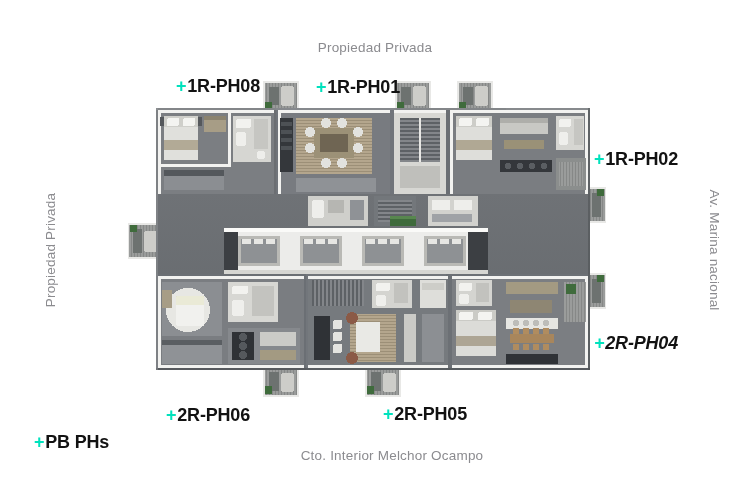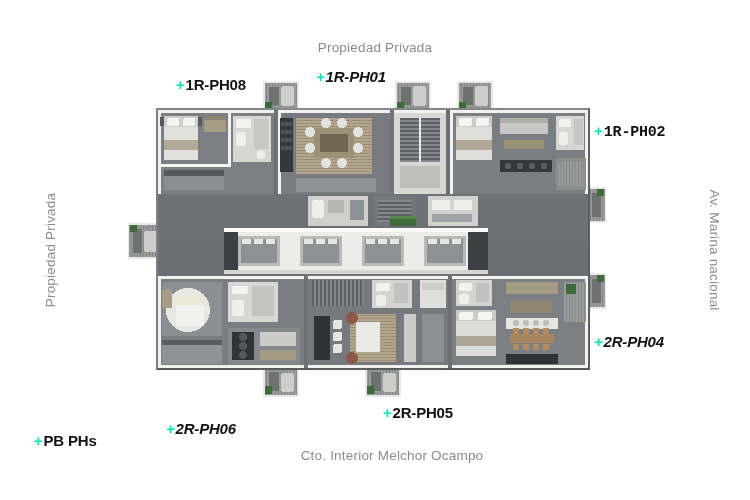--- a/index.html
+++ b/index.html
@@ -37,21 +37,21 @@
   #street-right {
     left: 634px; top: 250px;
     transform: translate(0,-50%) rotate(90deg);
     transform-origin: center center;
     width: 160px; text-align: center;
   }
 
   
   .unit-marker {
     position: absolute;
-    font-size: 15px;
+    font-size: 18px;
     font-weight: 700;
     color: #121212;
     white-space: nowrap;
     letter-spacing: -0.2px;
     font-family: "Liberation Sans", sans-serif;
   }
   .unit-marker .plus {
     color: #00e2bd;
     font-weight: 700;
     margin-right: 1px;
@@ -421,21 +421,21 @@
         <rect x="28" y="30" width="434" height="2" fill="#9b9e9f" opacity="0.5"></rect>
         <rect x="28" y="290" width="434" height="2" fill="#4a4d50" opacity="0.6"></rect>
         <rect x="28" y="30" width="2" height="262" fill="#9b9e9f" opacity="0.4"></rect>
         <rect x="460" y="30" width="2" height="262" fill="#4a4d50" opacity="0.5"></rect>
       </g>
     </svg>
   </div>
 
   <div id="unit-markers">
       <div class="unit-marker" style="left: 176px; top: 76px;"><span class="plus">+</span><span>1R-PH08</span></div>
-      <div class="unit-marker" style="left: 316px; top: 68px; font-style: italic;"><span class="plus">+</span><span>1R-PH01</span></div>
-      <div class="unit-marker" style="left: 594px; top: 124px; font-family: Liberation Mono, monospace;"><span class="plus">+</span><span>1R-PH02</span></div>
+      <div class="unit-marker" style="left: 316px; top: 77px;"><span class="plus">+</span><span>1R-PH01</span></div>
+      <div class="unit-marker" style="left: 594px; top: 149px;"><span class="plus">+</span><span>1R-PH02</span></div>
       <div class="unit-marker" style="left: 594px; top: 333px; font-style: italic;"><span class="plus">+</span><span>2R-PH04</span></div>
       <div class="unit-marker" style="left: 383px; top: 404px;"><span class="plus">+</span><span>2R-PH05</span></div>
-      <div class="unit-marker" style="left: 166px; top: 420px; font-style: italic;"><span class="plus">+</span><span>2R-PH06</span></div>
+      <div class="unit-marker" style="left: 166px; top: 405px;"><span class="plus">+</span><span>2R-PH06</span></div>
       <div class="unit-marker" style="left: 34px; top: 432px;"><span class="plus">+</span><span>PB PHs</span></div>
     </div>
 
 </div>
 
 </body></html>

